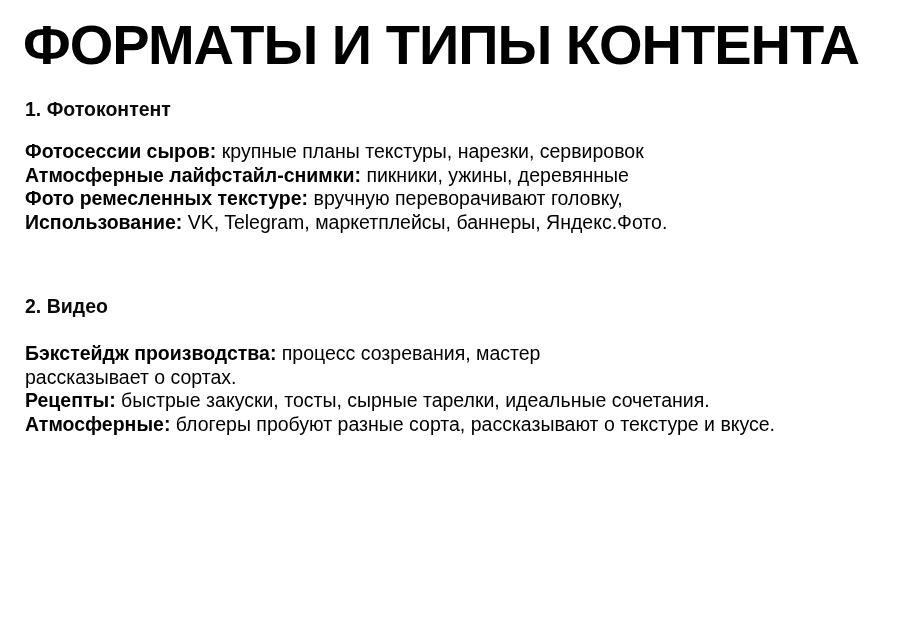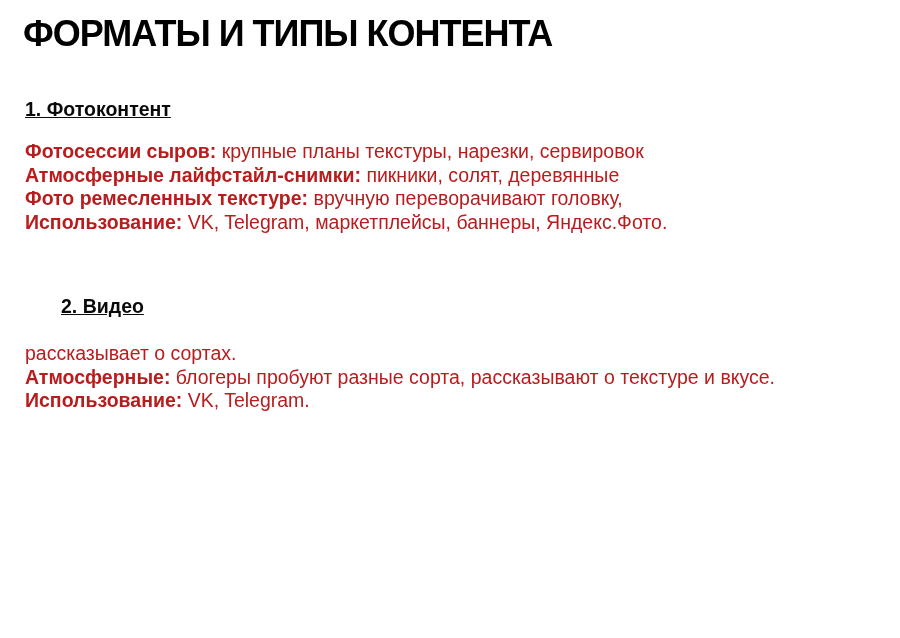--- a/index.html
+++ b/index.html
@@ -14,69 +14,69 @@
     background: #ffffff;
     overflow: hidden;
     font-family: "Liberation Sans", sans-serif;
     color: #0a0a0a;
   }
   .title {
     position: absolute;
     left: 23px;
     top: 14px;
     margin: 0;
-    font-size: 36px;
+    font-size: 56px;
     line-height: 1.1;
     font-weight: 700;
     letter-spacing: -1px;
     color: #000000;
     white-space: nowrap;
   }
   .section-heading {
     position: absolute;
     left: 25px;
     margin: 0;
     font-size: 19.5px;
     font-weight: 700;
     color: #0a0a0a;
     white-space: nowrap;
-    text-decoration: underline;
   }
   .section-heading.s1 { top: 98px; }
-  .section-heading.s2 { top: 295px; margin-left: 36px; }
+  .section-heading.s2 { top: 295px; }
   .block {
     position: absolute;
     left: 25px;
     font-size: 19.5px;
     line-height: 23.6px;
     font-weight: 400;
-    color: #b91c1c;
+    color: #000000;
   }
   .block.b1 { top: 140px; }
   .block.b2 { top: 342px; }
   .line { white-space: nowrap; }
   .line .b { font-weight: 700; }
 </style>
 </head>
 <body>
 
 <div class="slide">
 
   <h1 class="title">ФОРМАТЫ И ТИПЫ КОНТЕНТА</h1>
 
   <h2 class="section-heading s1">1. Фотоконтент</h2>
 
   <div class="block b1">
     <div class="line"><span class="b">Фотосессии сыров:</span><span> крупные планы текстуры, нарезки, сервировок</span></div>
-    <div class="line"><span class="b">Атмосферные лайфстайл-снимки:</span><span> пикники, солят, деревянные</span></div>
+    <div class="line"><span class="b">Атмосферные лайфстайл-снимки:</span><span> пикники, ужины, деревянные</span></div>
     <div class="line"><span class="b">Фото ремесленных текстуре:</span><span> вручную переворачивают головку,</span></div>
     <div class="line"><span class="b">Использование:</span><span> VK, Telegram, маркетплейсы, баннеры, Яндекс.Фото.</span></div>
   </div>
 
   <h2 class="section-heading s2">2. Видео</h2>
 
   <div class="block b2">
+    <div class="line"><span class="b">Бэкстейдж производства:</span><span> процесс созревания, мастер</span></div>
     <div class="line"><span class="b"></span><span>рассказывает о сортах.</span></div>
+    <div class="line"><span class="b">Рецепты:</span><span> быстрые закуски, тосты, сырные тарелки, идеальные сочетания.</span></div>
     <div class="line"><span class="b">Атмосферные:</span><span> блогеры пробуют разные сорта, рассказывают о текстуре и вкусе.</span></div>
-    <div class="line"><span class="b">Использование:</span><span> VK, Telegram.</span></div>
   </div>
 
 </div>
 
 </body></html>

